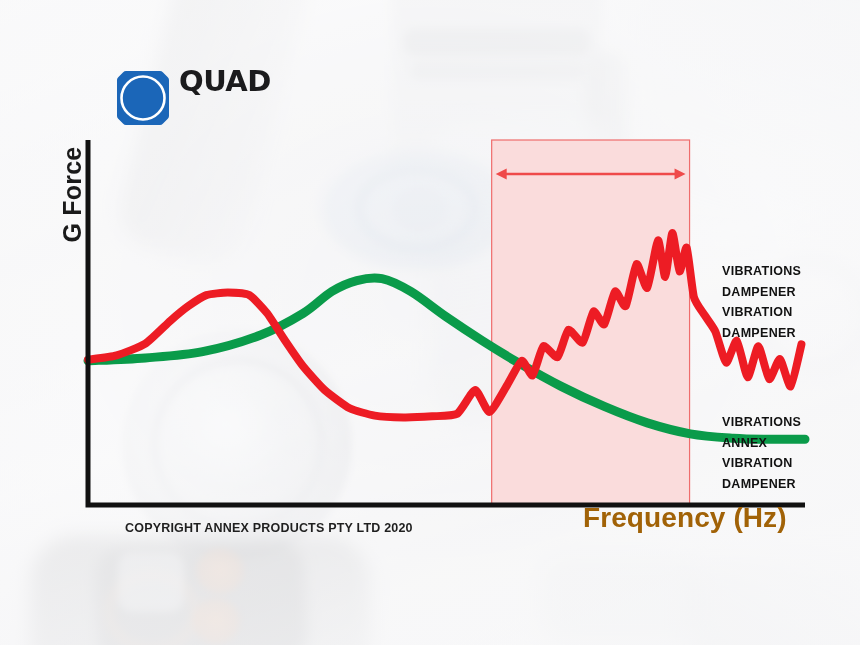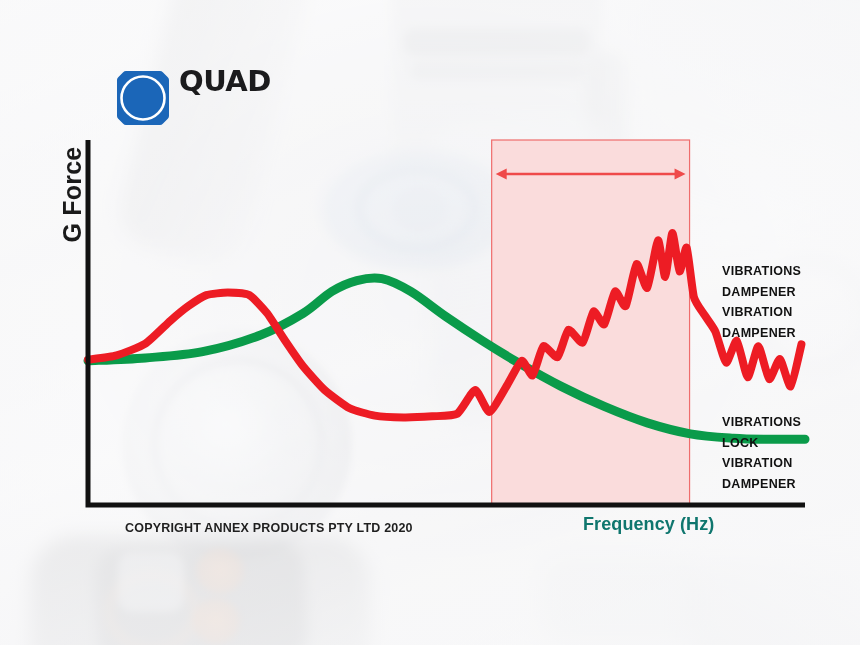--- a/index.html
+++ b/index.html
@@ -192,24 +192,24 @@
     transform: rotate(-90deg);
     transform-origin: 50% 50%;
     text-align: center;
     font-size: 25px;
     font-weight: bold;
     color: #1a1a1a;
     letter-spacing: .2px;
   }
   .x-axis-label {
     position: absolute;
-    left: 583px; top: 514px;
-    font-size: 18px;
+    left: 583px; top: 502px;
+    font-size: 28px;
     font-weight: bold;
-    color: #0f766e;
+    color: #a16207;
     letter-spacing: .1px;
   }
   .copyright {
     position: absolute;
     left: 88px; top: 521px;
     font-size: 12.5px;
     font-weight: 600;
     color: #1f1f1f;
     letter-spacing: .2px;
     margin-left: 37px;
@@ -303,18 +303,18 @@
 
   <div class="series-label without">
     <span>VIBRATIONS</span>
     <span>DAMPENER</span>
     <span>VIBRATION</span>
     <span>DAMPENER</span>
   </div>
 
   <div class="series-label with">
     <span>VIBRATIONS</span>
-    <span>LOCK</span>
+    <span>ANNEX</span>
     <span>VIBRATION</span>
     <span>DAMPENER</span>
   </div>
 
 </div>
 
 </body></html>

